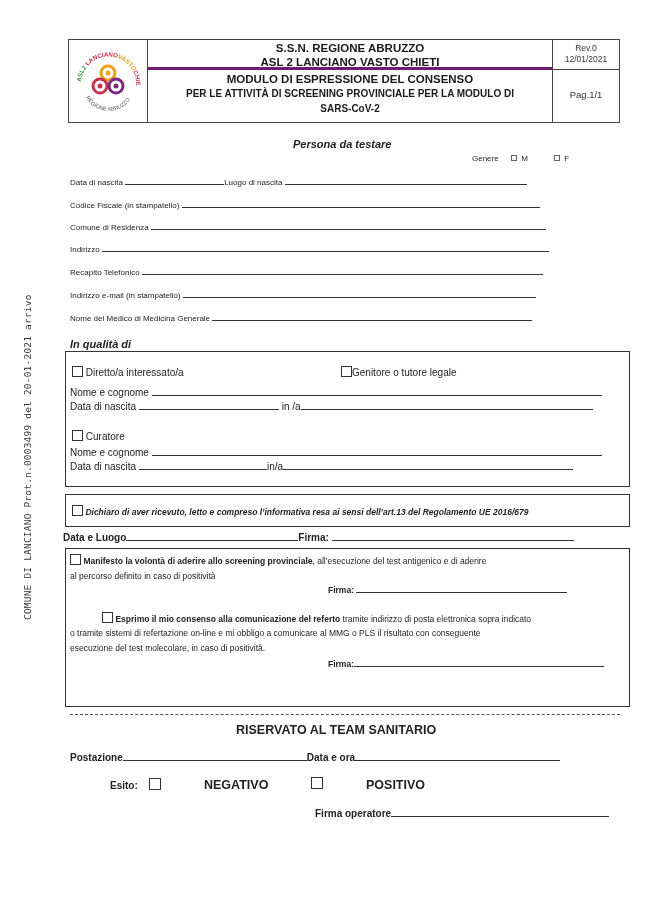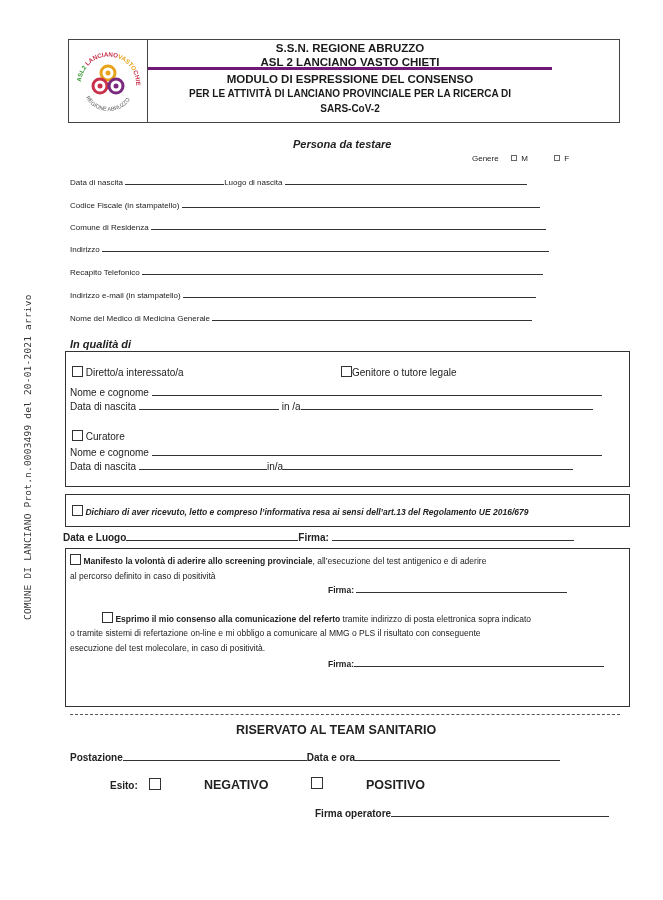--- a/index.html
+++ b/index.html
@@ -68,23 +68,30 @@
         <circle cx="47" cy="46" r="2.5" fill="#7b2a7e"></circle>
       </svg>
     </div>
     <div class="mid">
       <div class="r1">
         <div>S.S.N. REGIONE ABRUZZO</div>
         <div>ASL 2 LANCIANO VASTO CHIETI</div>
       </div>
       <div class="r2">
         <div class="t1">MODULO DI ESPRESSIONE DEL CONSENSO</div>
-        <div class="t2">PER LE ATTIVITÀ DI LANCIANO PROVINCIALE PER LA RICERCA DI</div>
+        <div class="t2">PER LE ATTIVITÀ DI SCREENING PROVINCIALE PER LA MODULO DI</div>
         <div class="t3">SARS-CoV-2</div>
       </div>
+    </div>
+    <div class="right">
+      <div class="r1">
+        <div>Rev.0</div>
+        <div>12/01/2021</div>
+      </div>
+      <div class="r2">Pag.1/1</div>
     </div>
   </div>
 
   <div class="title-it" style="left:293px; top:138px;">Persona da testare</div>
 
   <div class="f" style="left:472px; top:154px;">
     <span>Genere</span>
     <span style="display:inline-block;width:8px;"></span>
     <span class="cb-sm"></span><span>M</span>
     <span style="display:inline-block;width:22px;"></span>

